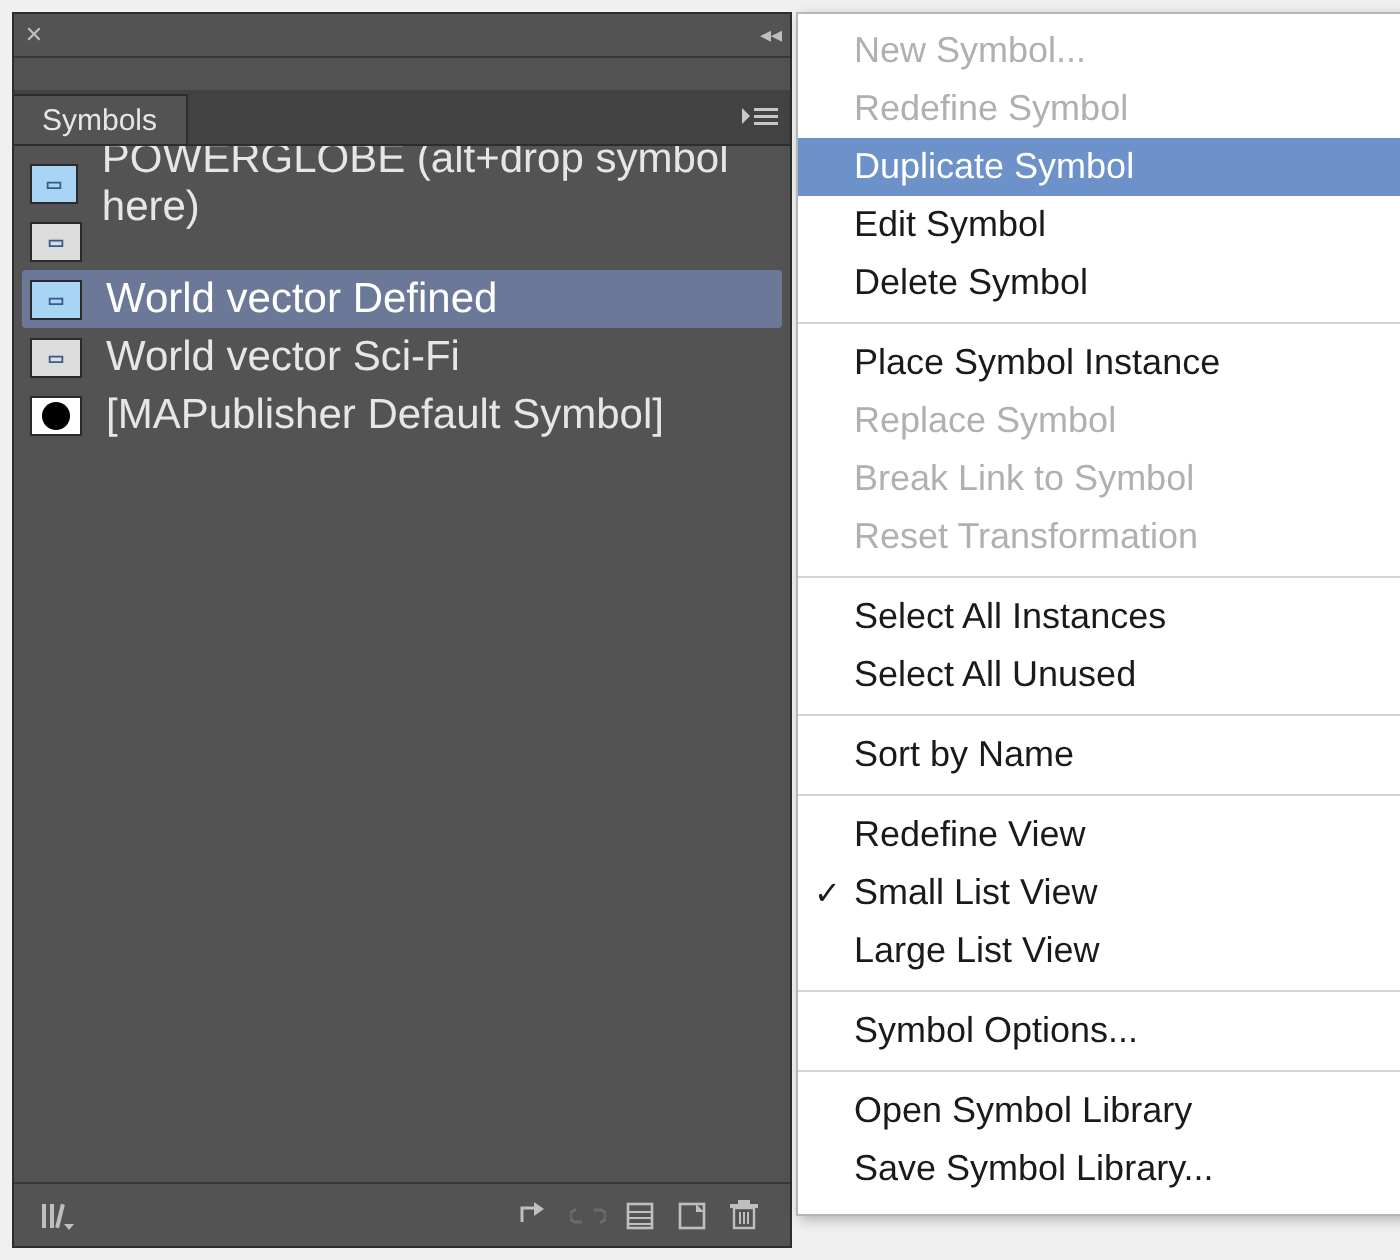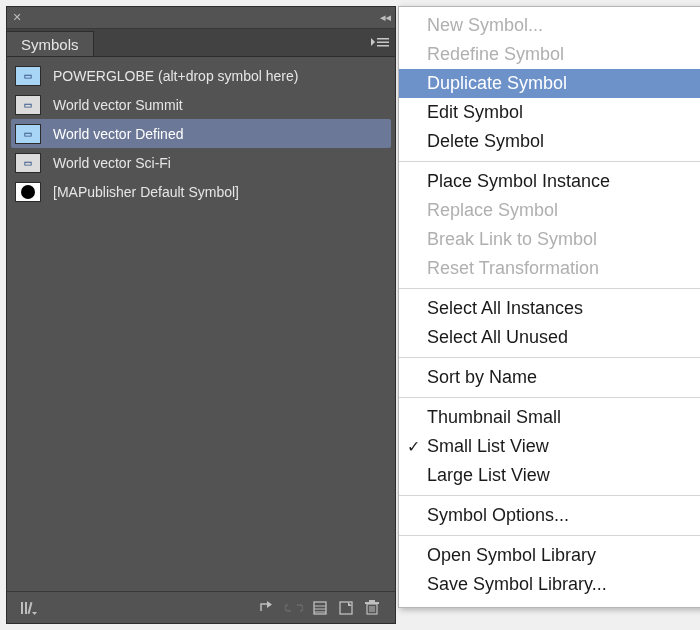--- a/index.html
+++ b/index.html
@@ -1,33 +1,33 @@
 <!DOCTYPE html>
 <html><head>
 <meta charset="utf-8">
 <style>
 * { margin:0; padding:0; box-sizing:border-box; font-family:"Helvetica Neue",Arial,sans-serif; }
 body { background:#f0f0f0; width:700px; height:630px; position:relative; overflow:hidden; }
 .panel { position:absolute; left:6px; top:6px; width:390px; height:618px; background:#535353; border:1px solid #2d2d2d; display:flex; flex-direction:column; }
 .panel-header { height:22px; background:#535353; border-bottom:1px solid #383838; display:flex; align-items:center; position:relative; }
 .close-x { width:20px; color:#bfbfbf; font-size:11px; text-align:center; cursor:pointer; }
 .collapse { position:absolute; right:4px; color:#bfbfbf; font-size:11px; }
-.tab-row { height:28px; background:#424242; display:flex; align-items:stretch; border-bottom:1px solid #2d2d2d; position:relative; }
+.tab-row { height:28px; background:#424242; display:flex; align-items:stretch; border-bottom:1px solid #2d2d2d; position:relative;margin-top:16px; }
 .tab { background:#535353; border-right:1px solid #2d2d2d; border-top:1px solid #2d2d2d; color:#e6e6e6; font-size:15px; font-weight:500; padding:4px 14px 0 14px; margin-top:2px; }
 .flyout-btn { position:absolute; right:6px; top:6px; width:18px; height:14px; }
 .flyout-btn svg { display:block; }
 .list { flex:1; padding:4px; overflow:auto; }
 .row { display:flex; align-items:center; height:29px; padding:0 4px; border-radius:2px; }
 .row.selected { background:#6b7897; }
 .swatch { width:26px; height:20px; border:1px solid #2a2a2a; margin-right:12px; display:flex; align-items:center; justify-content:center; font-size:9px; color:#3a5a8a; font-weight:600; }
 .swatch.blue   { background:#a8d4f5; }
 .swatch.gray   { background:#dcdcdc; }
 .swatch.circle { background:#ffffff; }
 .swatch.circle::after { content:""; width:14px; height:14px; background:#000; border-radius:50%; display:block; }
-.row-label { color:#e6e6e6; font-size:14px; }
+.row-label { color:#e6e6e6; font-size:21px; }
 .row.selected .row-label { color:#ffffff; }
 .footer { height:32px; background:#535353; border-top:1px solid #383838; display:flex; align-items:center; padding:0 10px; }
 .footer .spacer { flex:1; }
 .fbtn { width:26px; height:22px; display:flex; align-items:center; justify-content:center; color:#bfbfbf; font-size:14px; }
 .fbtn.dim { color:#6b6b6b; }
 .menu { position:absolute; left:398px; top:6px; width:328px; background:#ffffff; border:1px solid #b5b5b5; box-shadow:2px 2px 6px rgba(0,0,0,.25); padding:4px 0 8px 0; }
 .menu-item { height:29px; display:flex; align-items:center; padding:0 20px 0 28px; font-size:18px; color:#1a1a1a; position:relative; }
 .menu-item.disabled { color:#b0b0b0; }
 .menu-item.hovered  { background:#6d91c9; color:#ffffff; }
 .menu-sep { height:1px; background:#d4d4d4; margin:5px 0; }
@@ -56,21 +56,20 @@
     </div>
   </div>
 
   <div class="list" id="symbol-list">
       <div class="row">
         <div class="swatch blue">▭</div>
         <div class="row-label">POWERGLOBE (alt+drop symbol here)</div>
       </div>
       <div class="row">
         <div class="swatch gray">▭</div>
-        <div class="row-label">World vector Summit</div>
       </div>
       <div class="row selected">
         <div class="swatch blue">▭</div>
         <div class="row-label">World vector Defined</div>
       </div>
       <div class="row">
         <div class="swatch gray">▭</div>
         <div class="row-label">World vector Sci-Fi</div>
       </div>
       <div class="row">
@@ -162,21 +161,21 @@
     </div>
     <div class="menu-item">
       <span>Select All Unused</span>
     </div>
     <div class="menu-sep"></div>
     <div class="menu-item">
       <span>Sort by Name</span>
     </div>
     <div class="menu-sep"></div>
     <div class="menu-item">
-      <span>Thumbnail Small</span>
+      <span>Redefine View</span>
     </div>
     <div class="menu-item">
       <span class="check">✓</span>
       <span>Small List View</span>
     </div>
     <div class="menu-item">
       <span>Large List View</span>
     </div>
     <div class="menu-sep"></div>
     <div class="menu-item">

